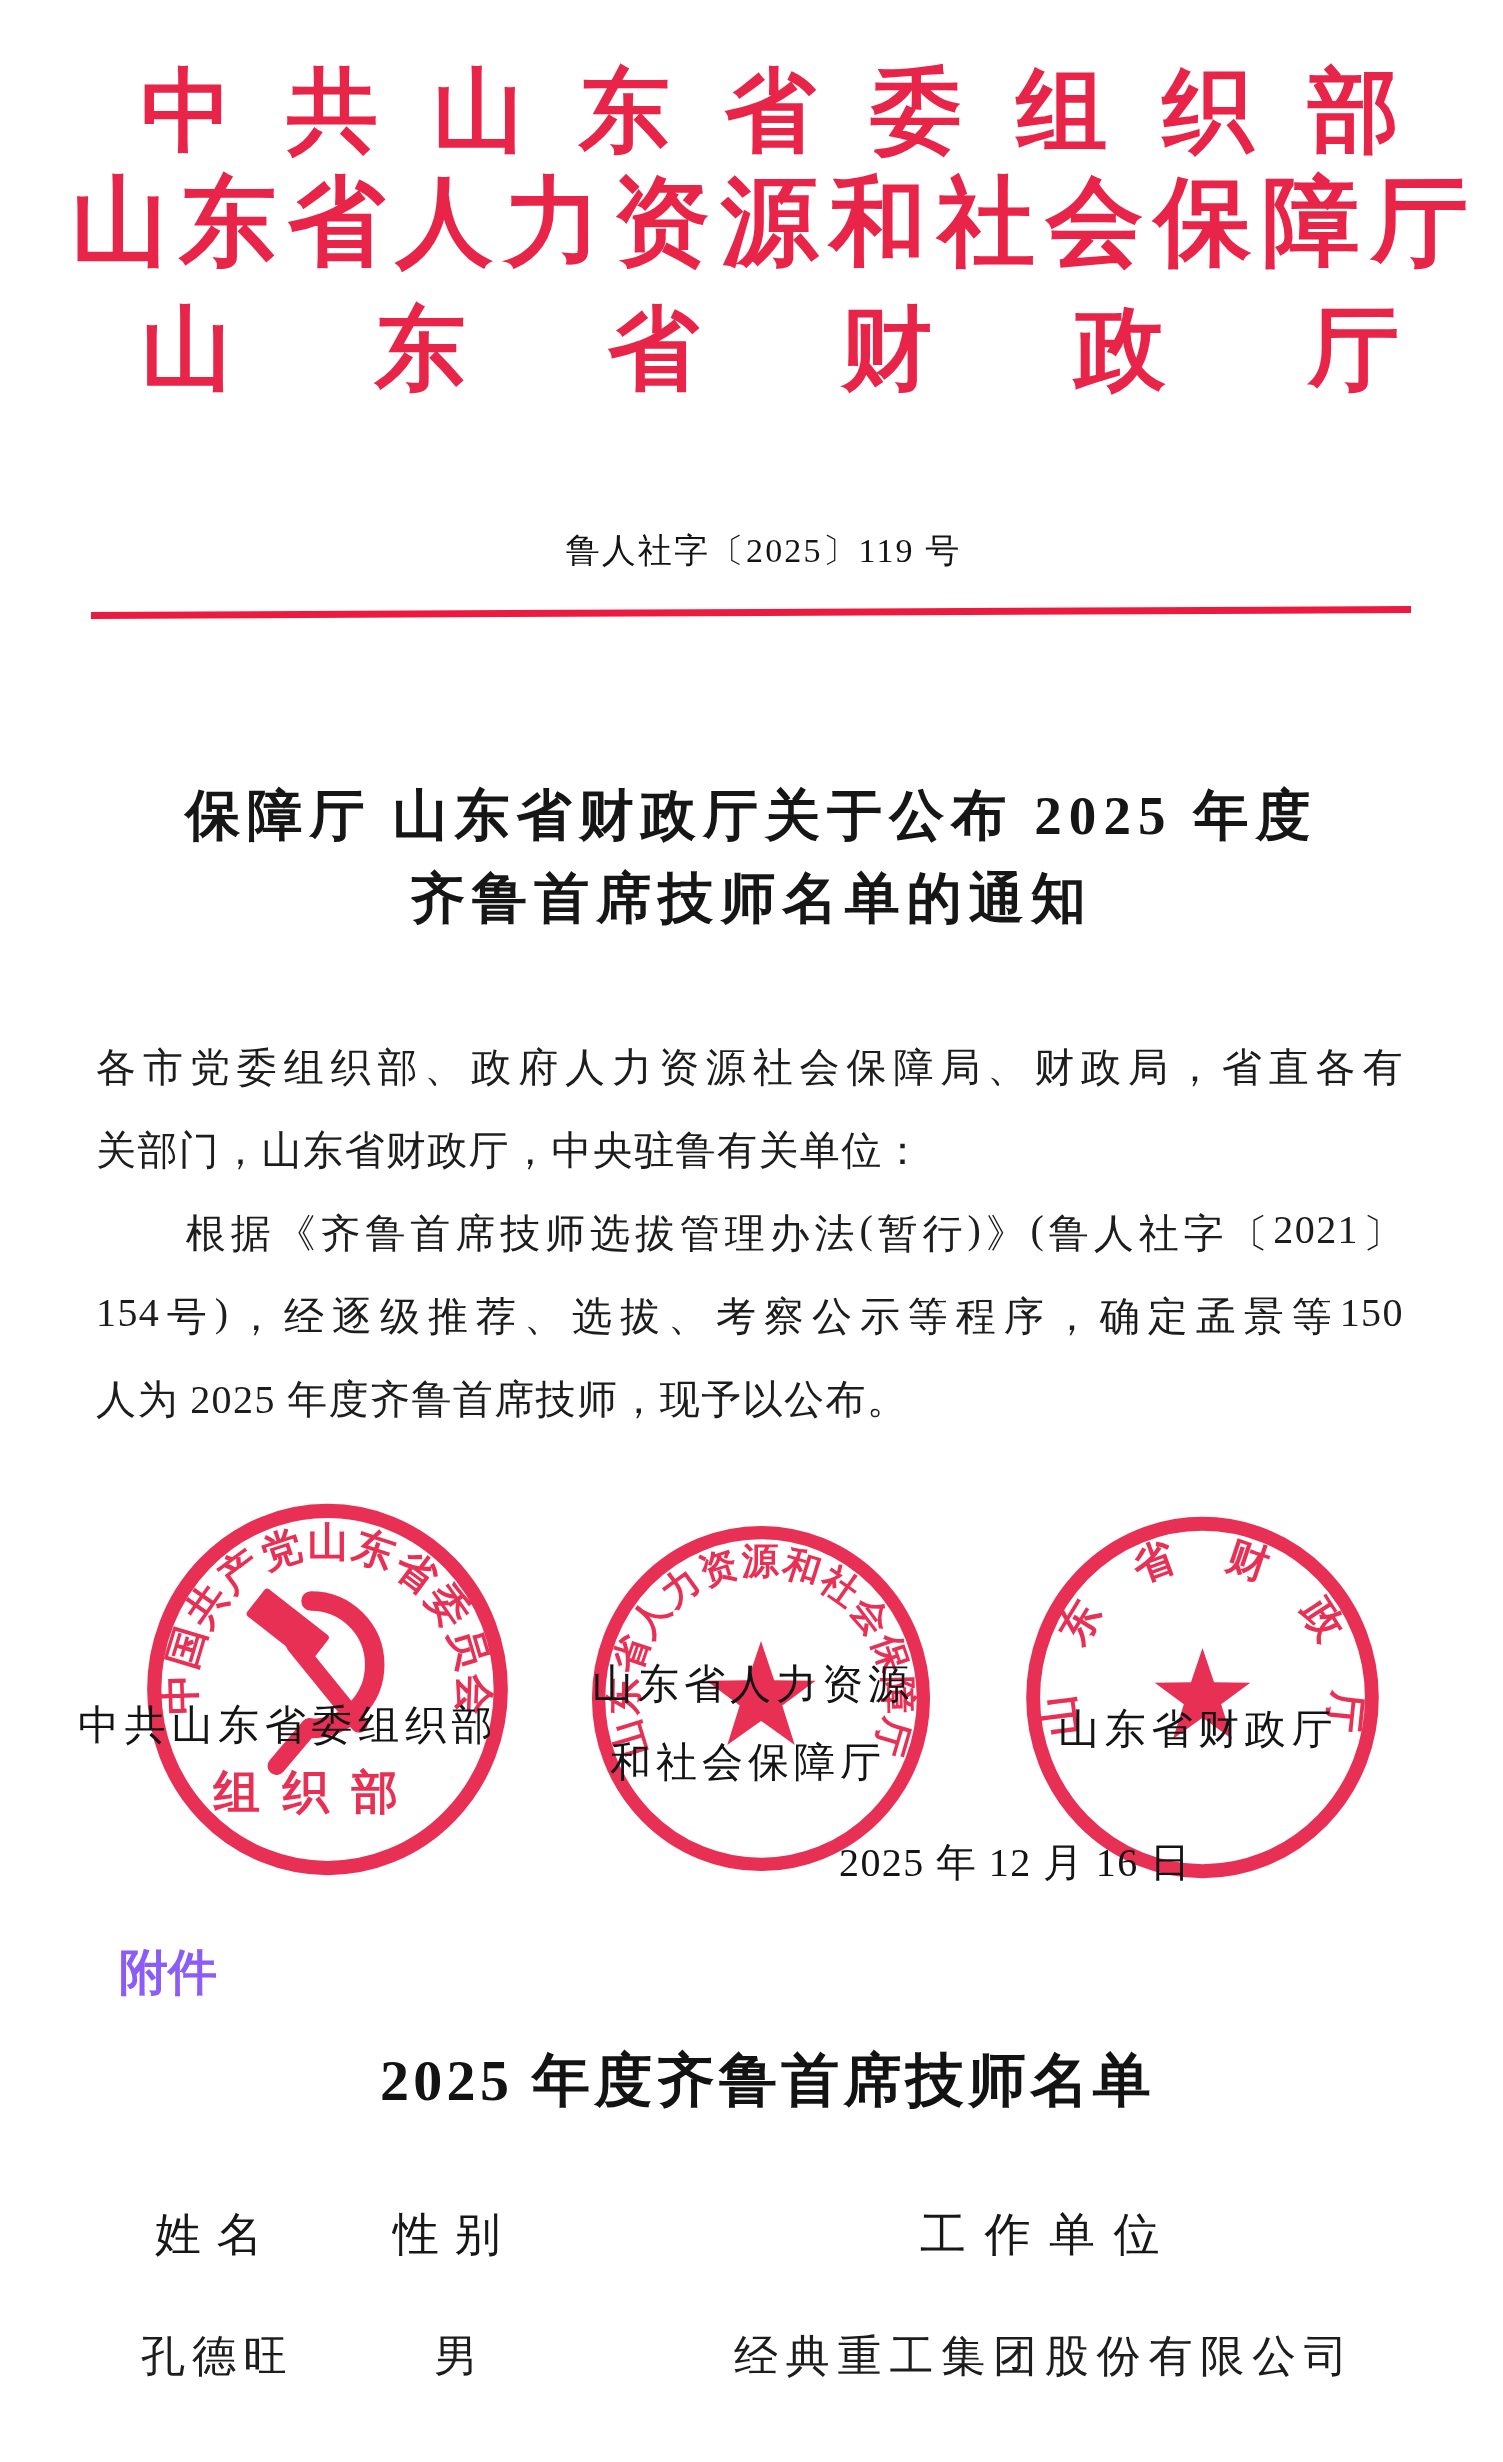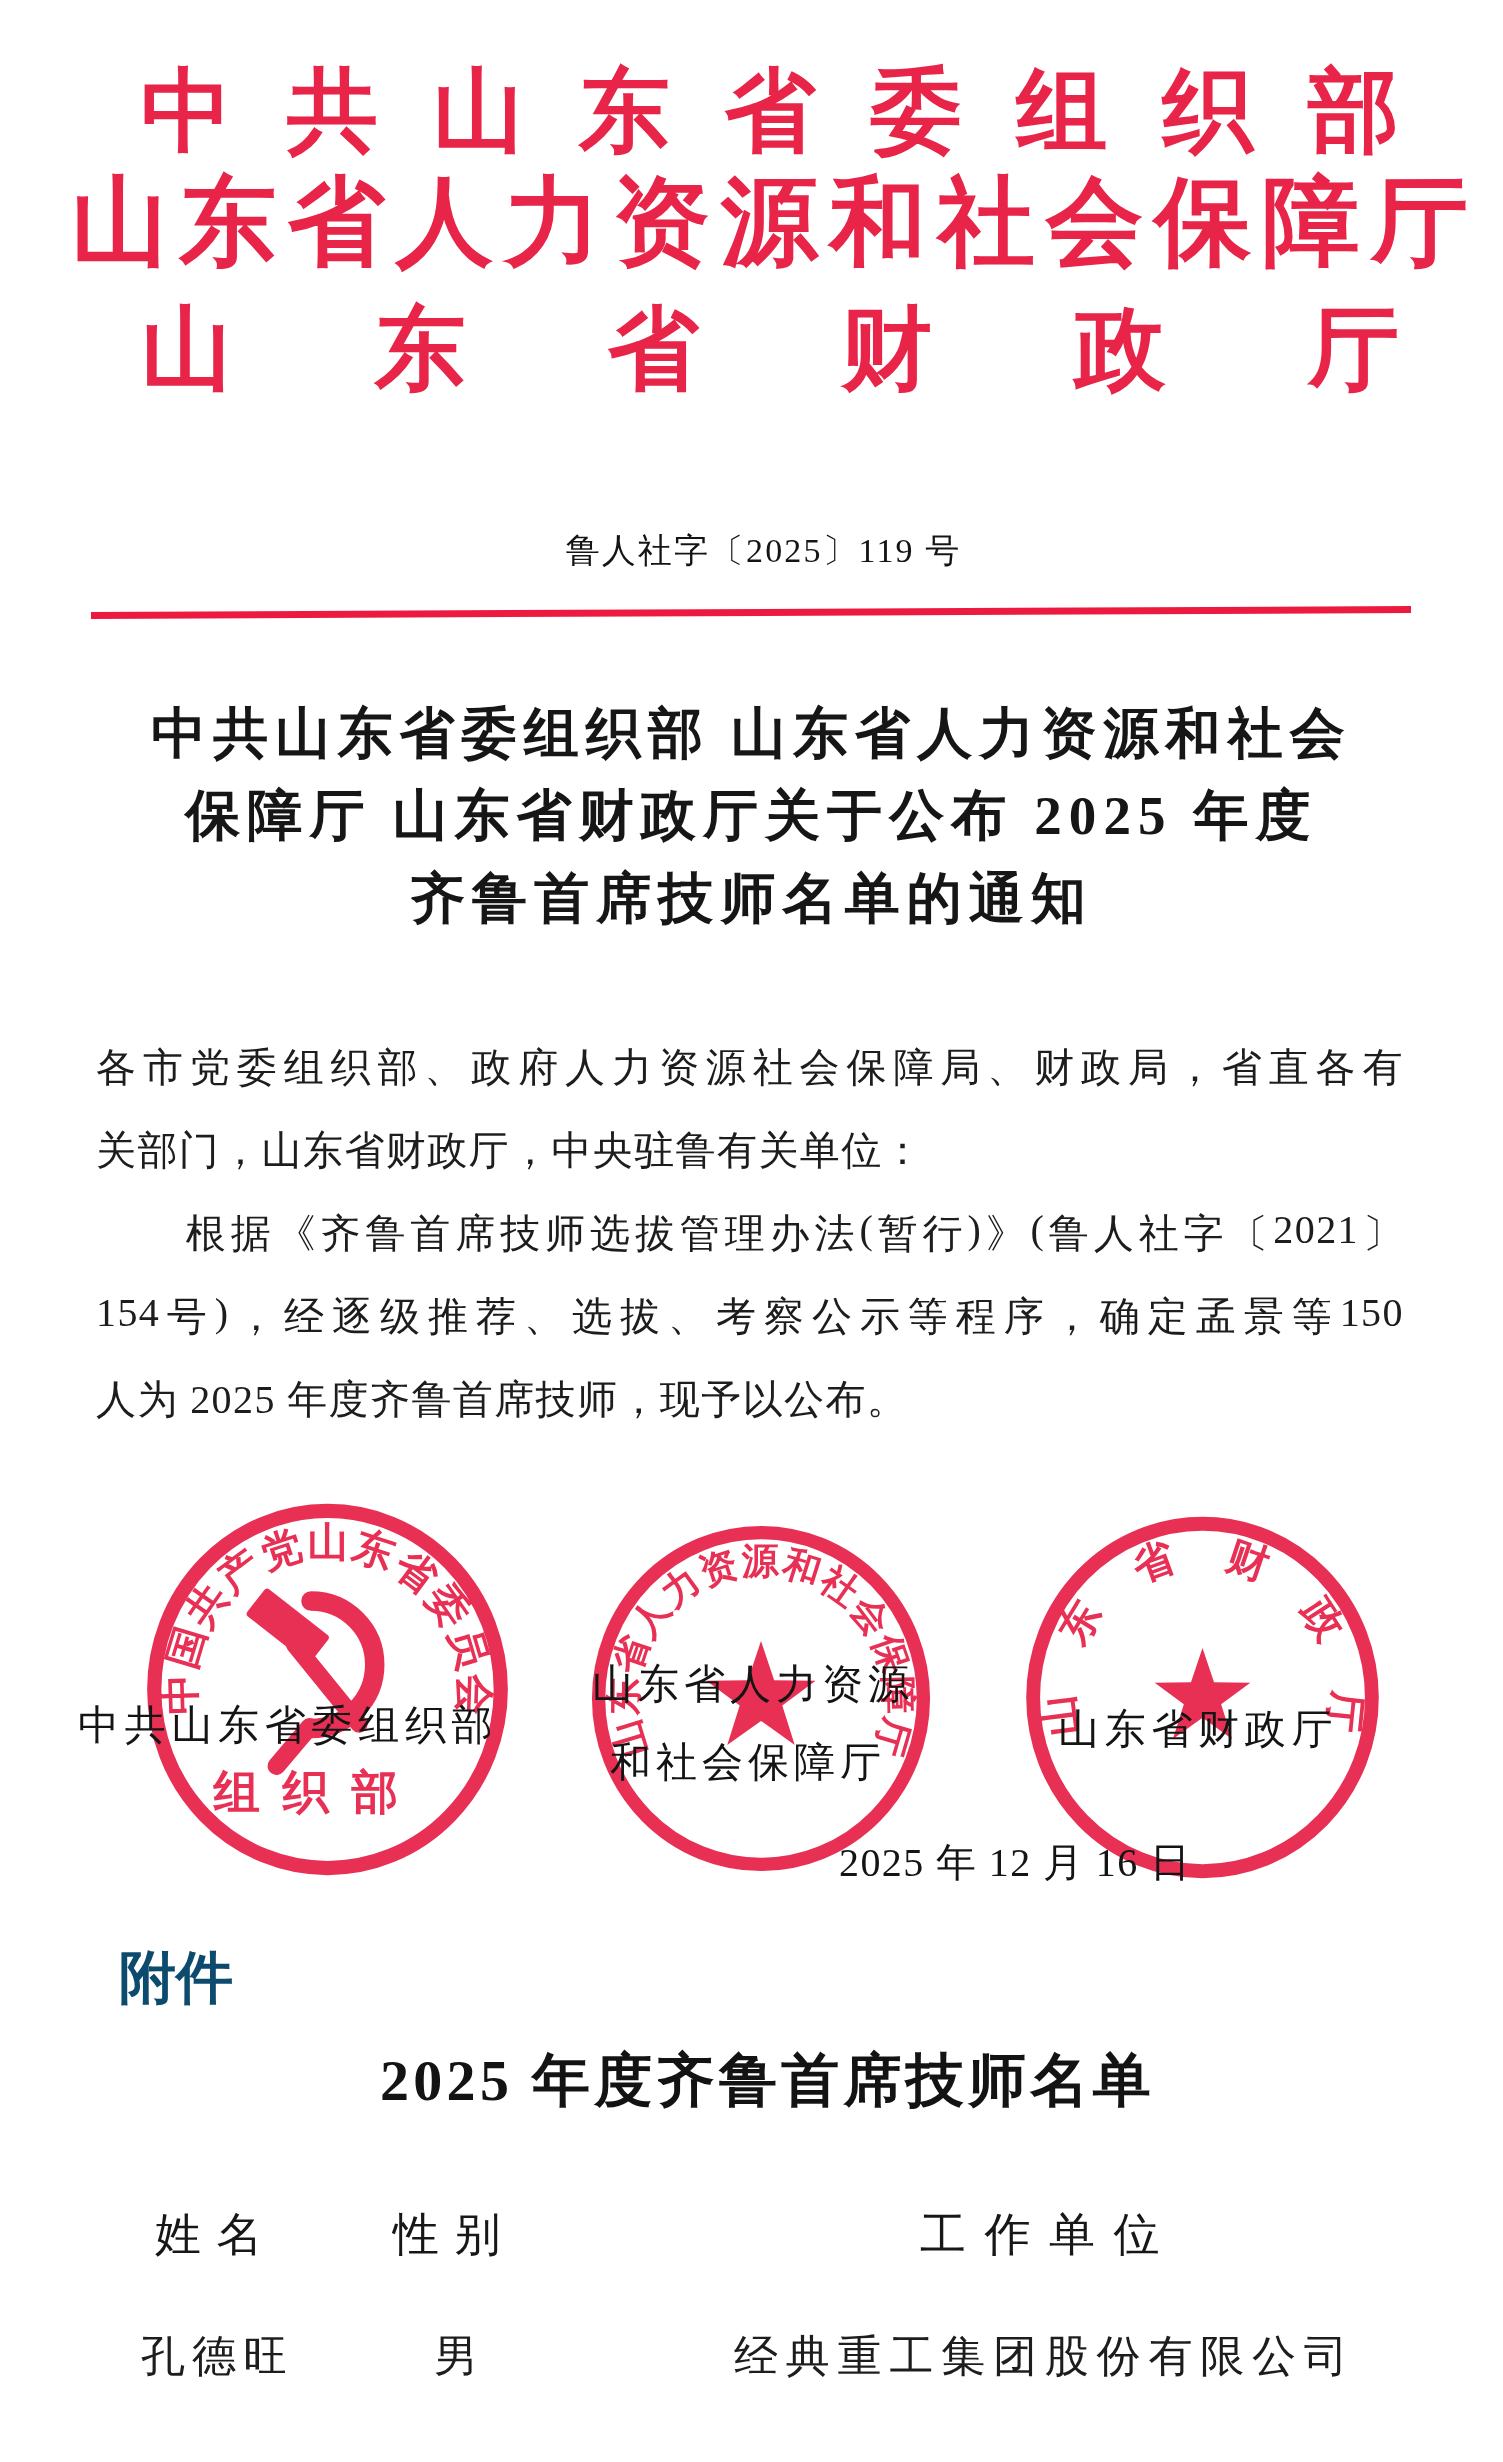--- a/index.html
+++ b/index.html
@@ -39,21 +39,21 @@
     color:#1d1d1d;white-space:nowrap;
   }
   .seal-label{
     font-size:41px;color:#141414;white-space:nowrap;z-index:6;
   }
   .date-line{
     font-size:40px;letter-spacing:1.4px;color:#141414;white-space:nowrap;z-index:6;
   }
   .attach-label{
     font-family:"Liberation Sans","DejaVu Sans",sans-serif;
-    font-weight:700;font-size:57px;color:#0c4a6e;
+    font-weight:700;font-size:49px;color:#8b5cf6;
   }
   .attach-title{
     width:1503px;text-align:center;
     font-size:58px;font-weight:700;letter-spacing:4.3px;color:#131313;white-space:nowrap;
   }
   .th-cell{
     font-family:"Liberation Sans","DejaVu Sans",sans-serif;
     font-weight:400;font-size:46px;color:#171717;white-space:nowrap;
   }
   .td-cell{
@@ -99,21 +99,20 @@
       <span>省</span>
       <span>财</span>
       <span>政</span>
       <span>厅</span>
     </div>
 
   <div class="abs doc-number" style="left:12px;top:528px;">鲁人社字〔2025〕119 号</div>
 
   <div class="abs red-rule" style="left:91px;top:609px;width:1320px;height:7.1px;"></div>
 
-  <div class="abs title-line" style="top:697px;">中共山东省委组织部 山东省人力资源和社会</div>
   <div class="abs title-line" style="top:779px;">保障厅 山东省财政厅关于公布 2025 年度</div>
   <div class="abs title-line" style="top:862px;">齐鲁首席技师名单的通知</div>
 
   <div class="abs body-line" data-justify="chars" style="top:1040px;">
       <span>各</span>
       <span>市</span>
       <span>党</span>
       <span>委</span>
       <span>组</span>
       <span>织</span>

